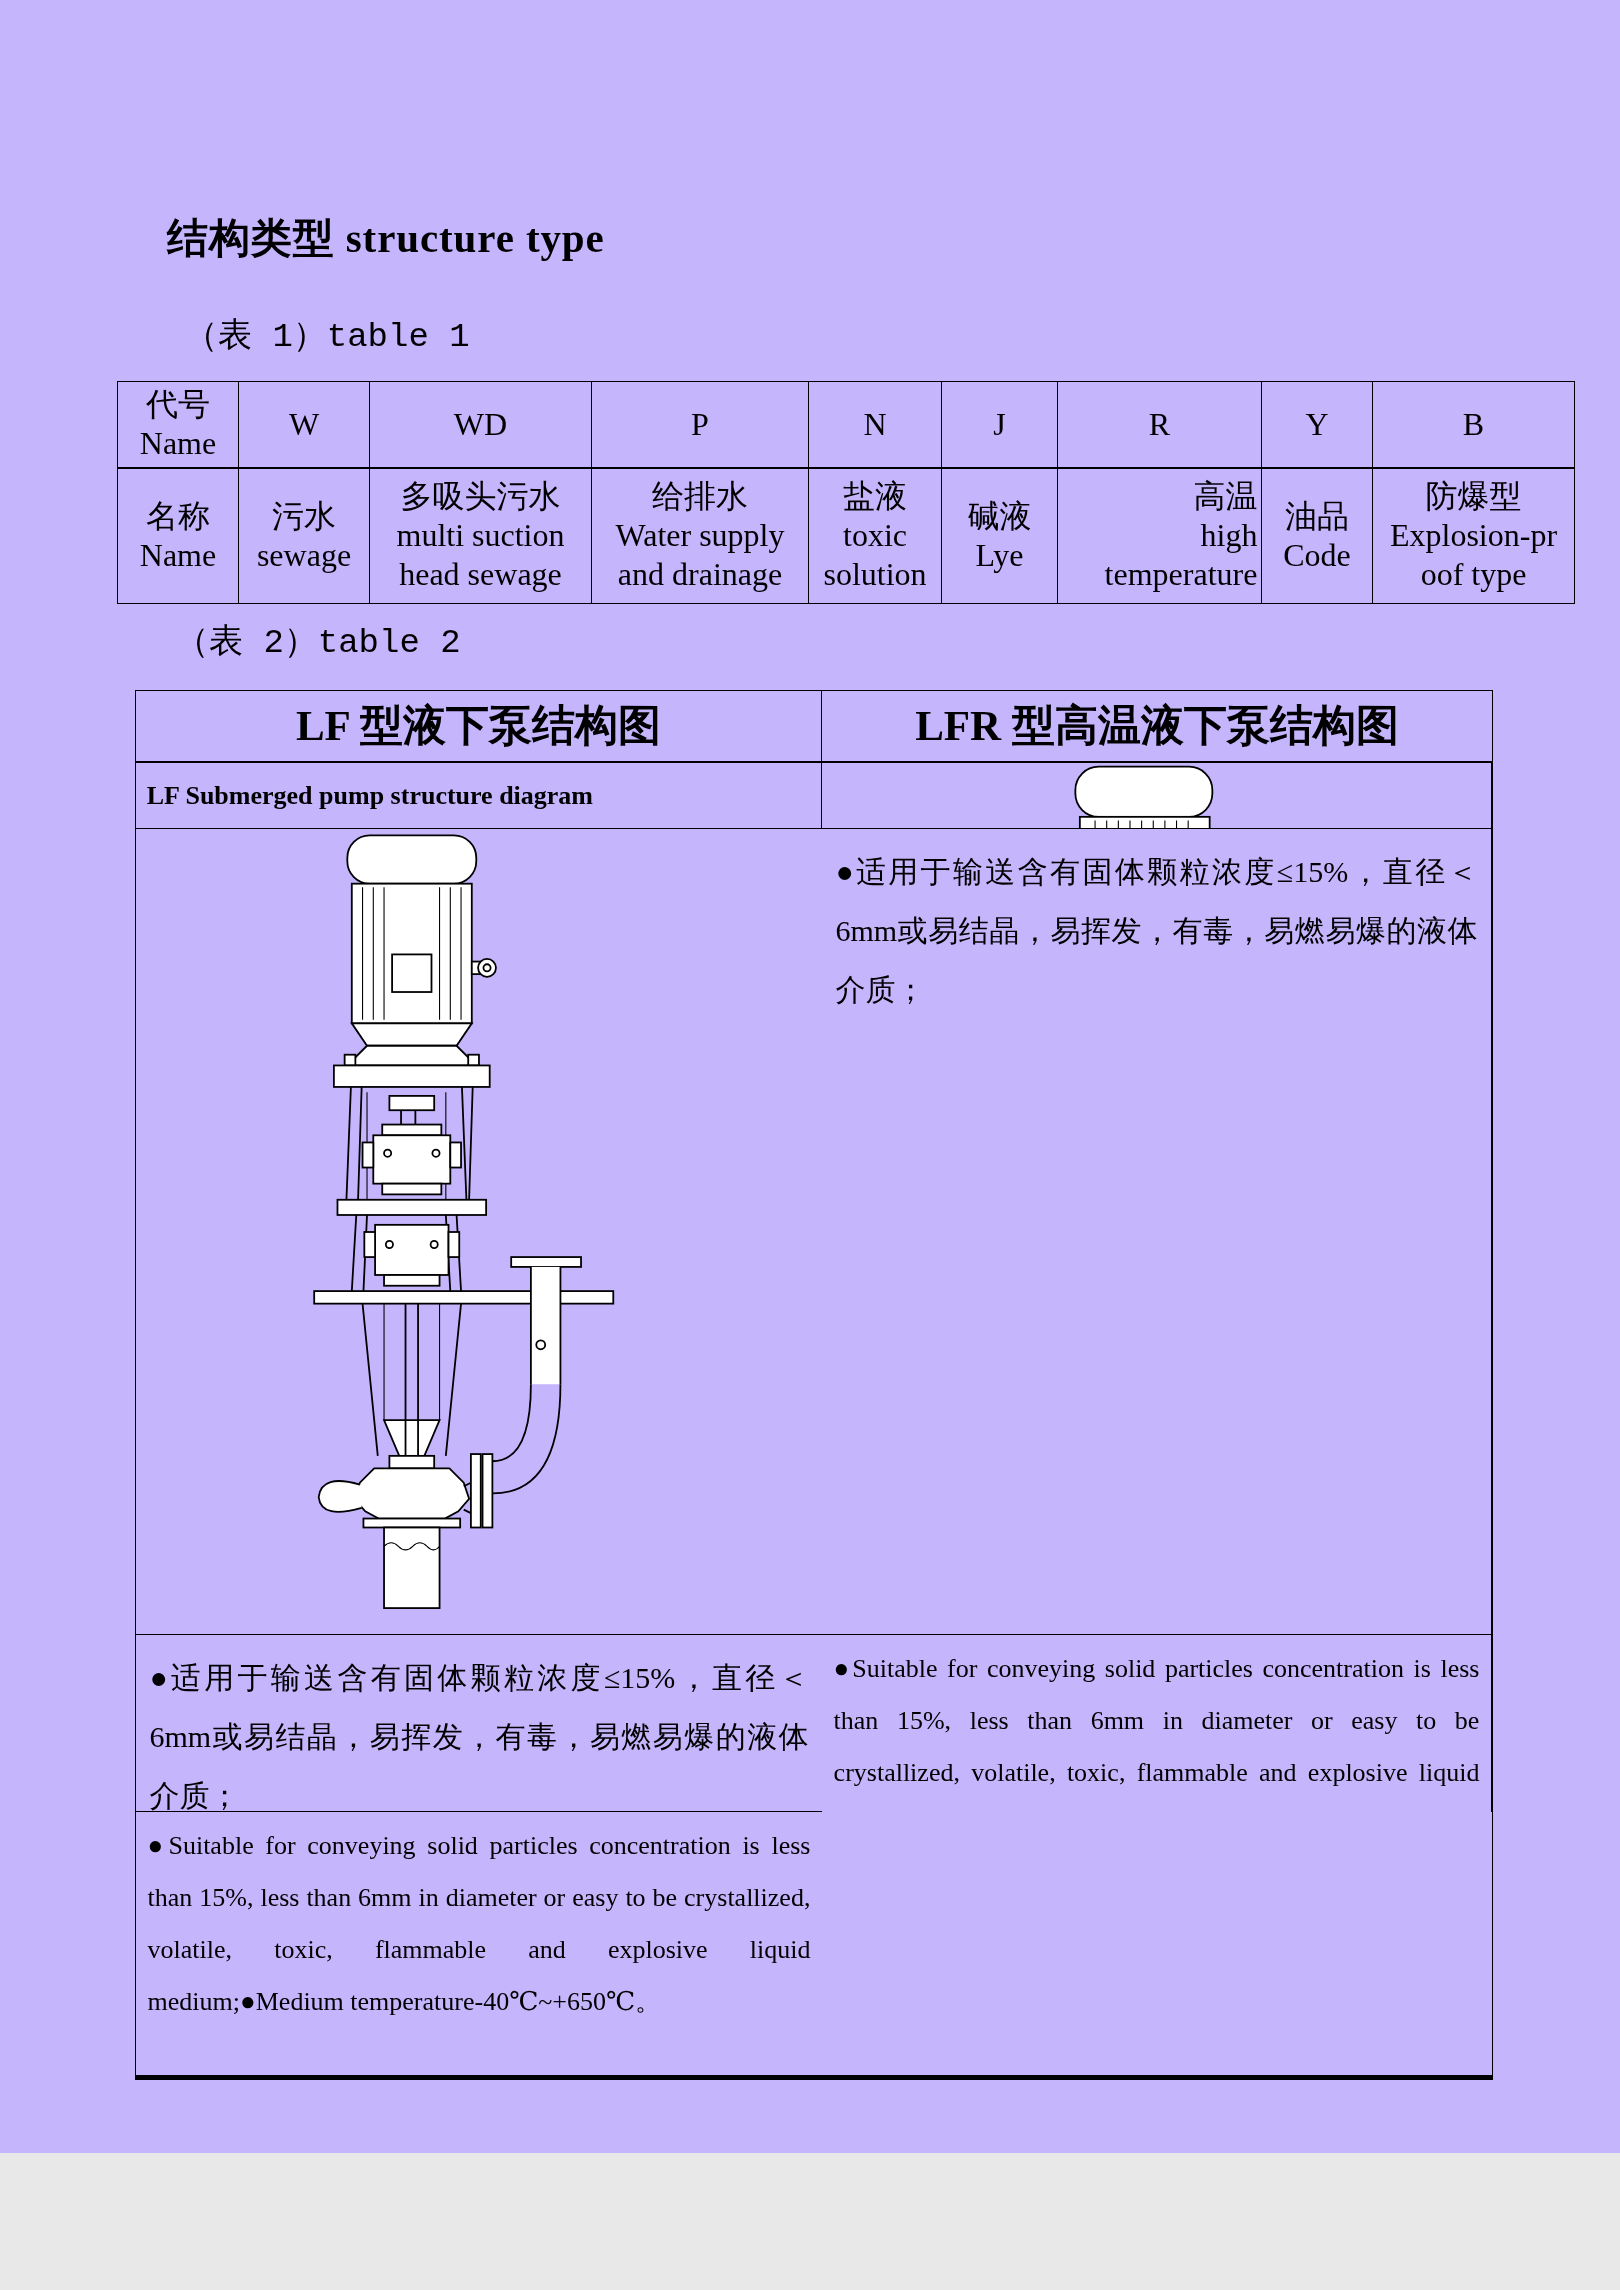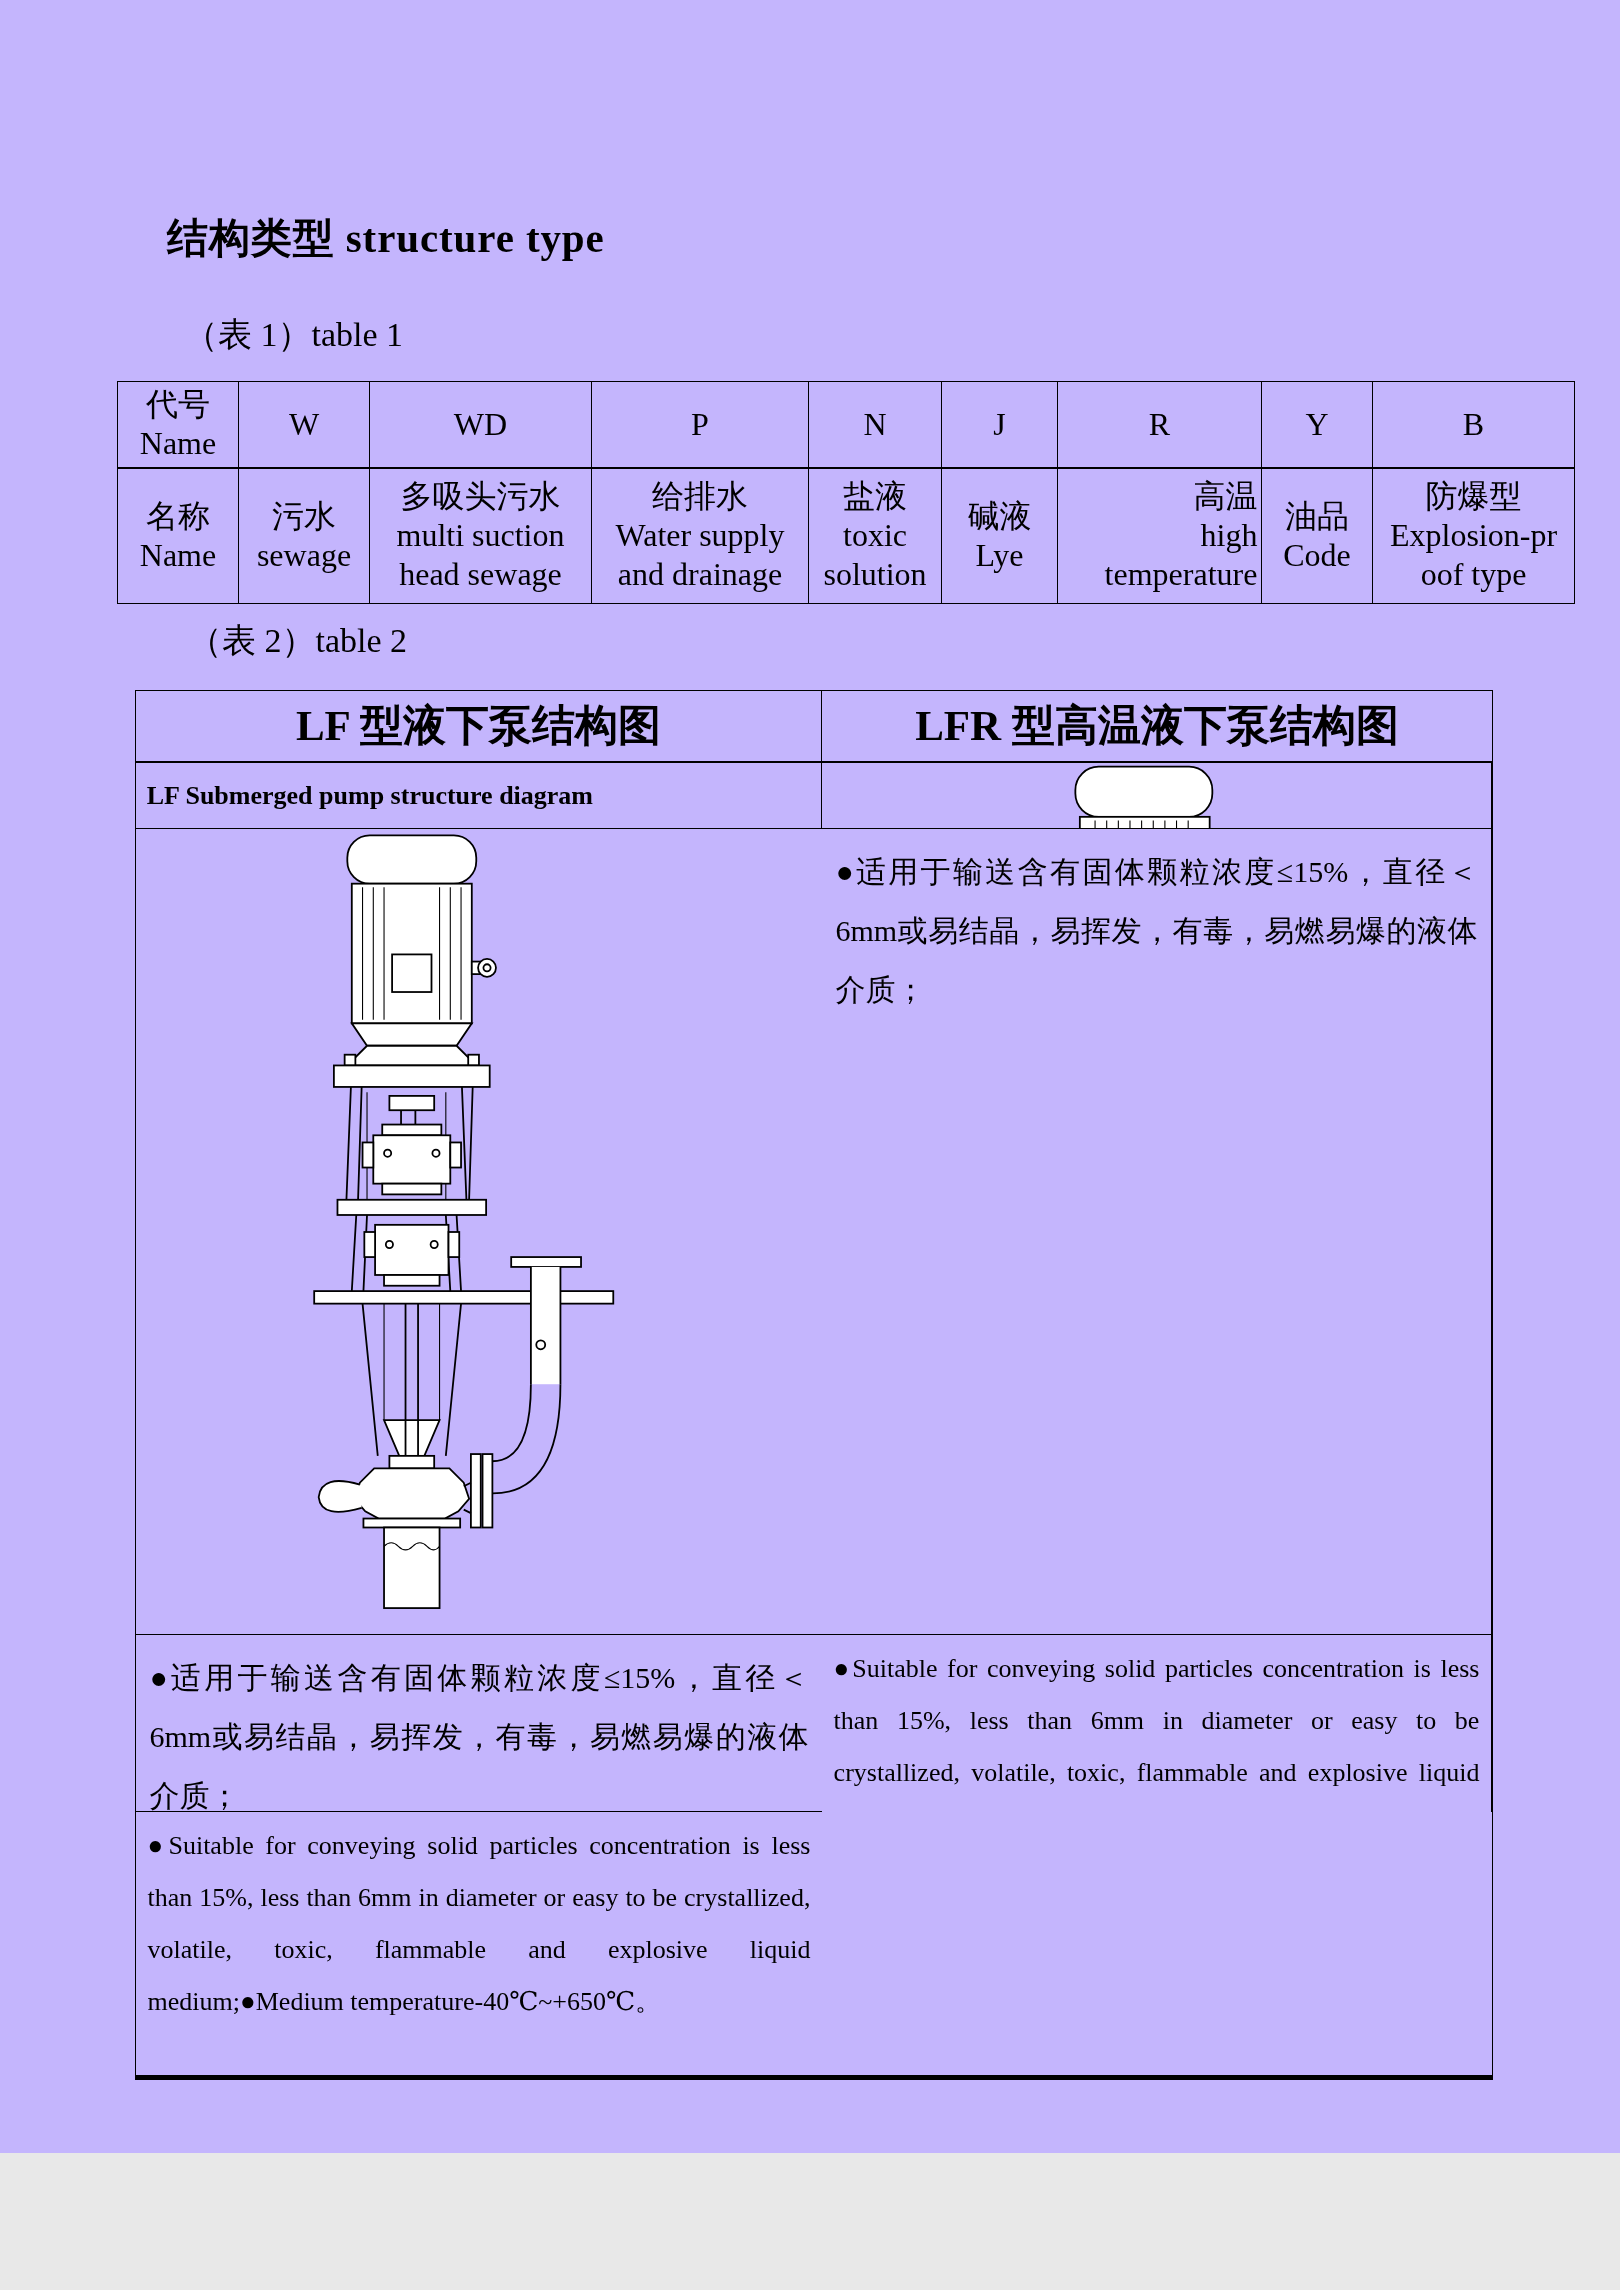--- a/index.html
+++ b/index.html
@@ -5,23 +5,23 @@
   html,body{margin:0;padding:0;background:#e8e8e8;}
   .page{
     position:relative;width:1620px;height:2153px;background:#c4b5fd;
     font-family:"Liberation Serif","DejaVu Serif",serif;color:#000;
     overflow:hidden;margin:0 auto;
   }
   .doc-title{
     position:absolute;left:167px;top:211px;
     font-size:41px;font-weight:bold;letter-spacing:0.9px;white-space:nowrap;
   }
-  .tbl-label{position:absolute;font-size:34px;white-space:nowrap;}
+  .tbl-label{position:absolute;font-size:34px;white-space:nowrap;font-family:Liberation Mono, monospace;}
   #label1{left:184px;top:312px;}
-  #label2{left:188px;top:618px;text-align:right;}
+  #label2{left:175px;top:618px;text-align:right;}
 
   
   table.t1{
     position:absolute;left:117px;top:381px;width:1457px;
     border-collapse:collapse;table-layout:fixed;
   }
   table.t1 td{
     border:1.8px solid #000;text-align:center;vertical-align:middle;
     font-size:32px;line-height:1.22;padding:1.8px 3.6px;overflow:hidden;
   }

